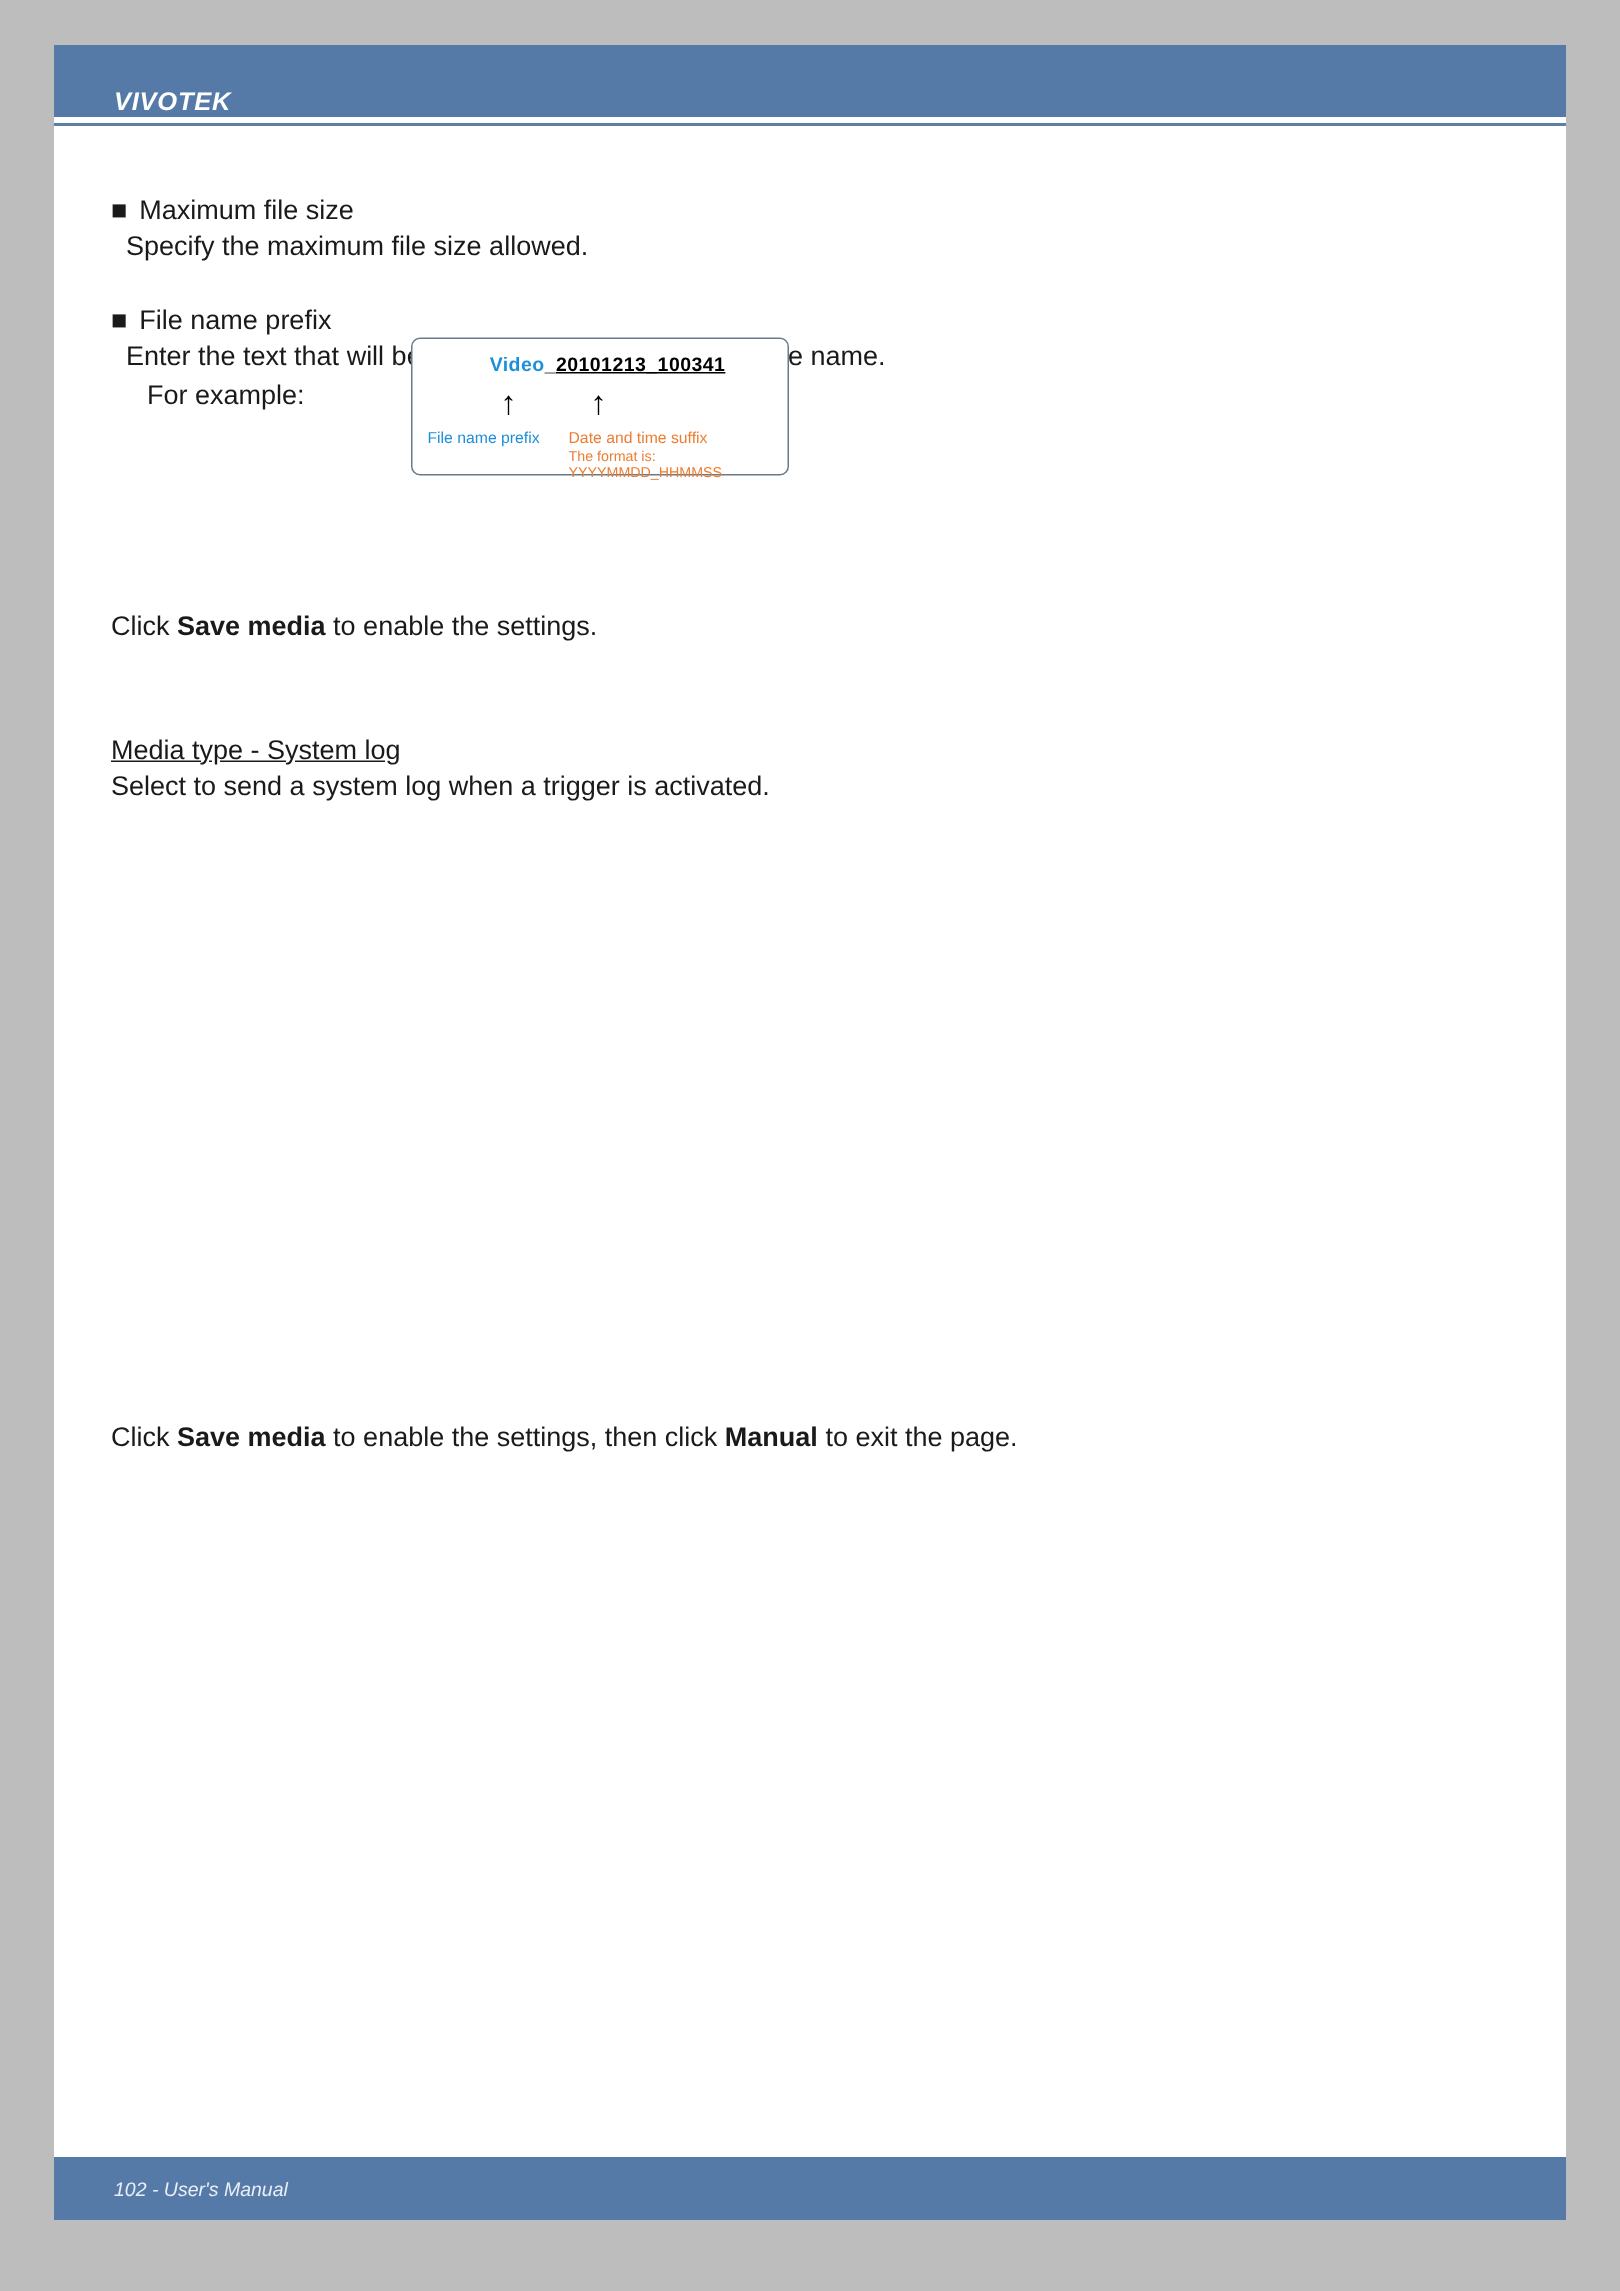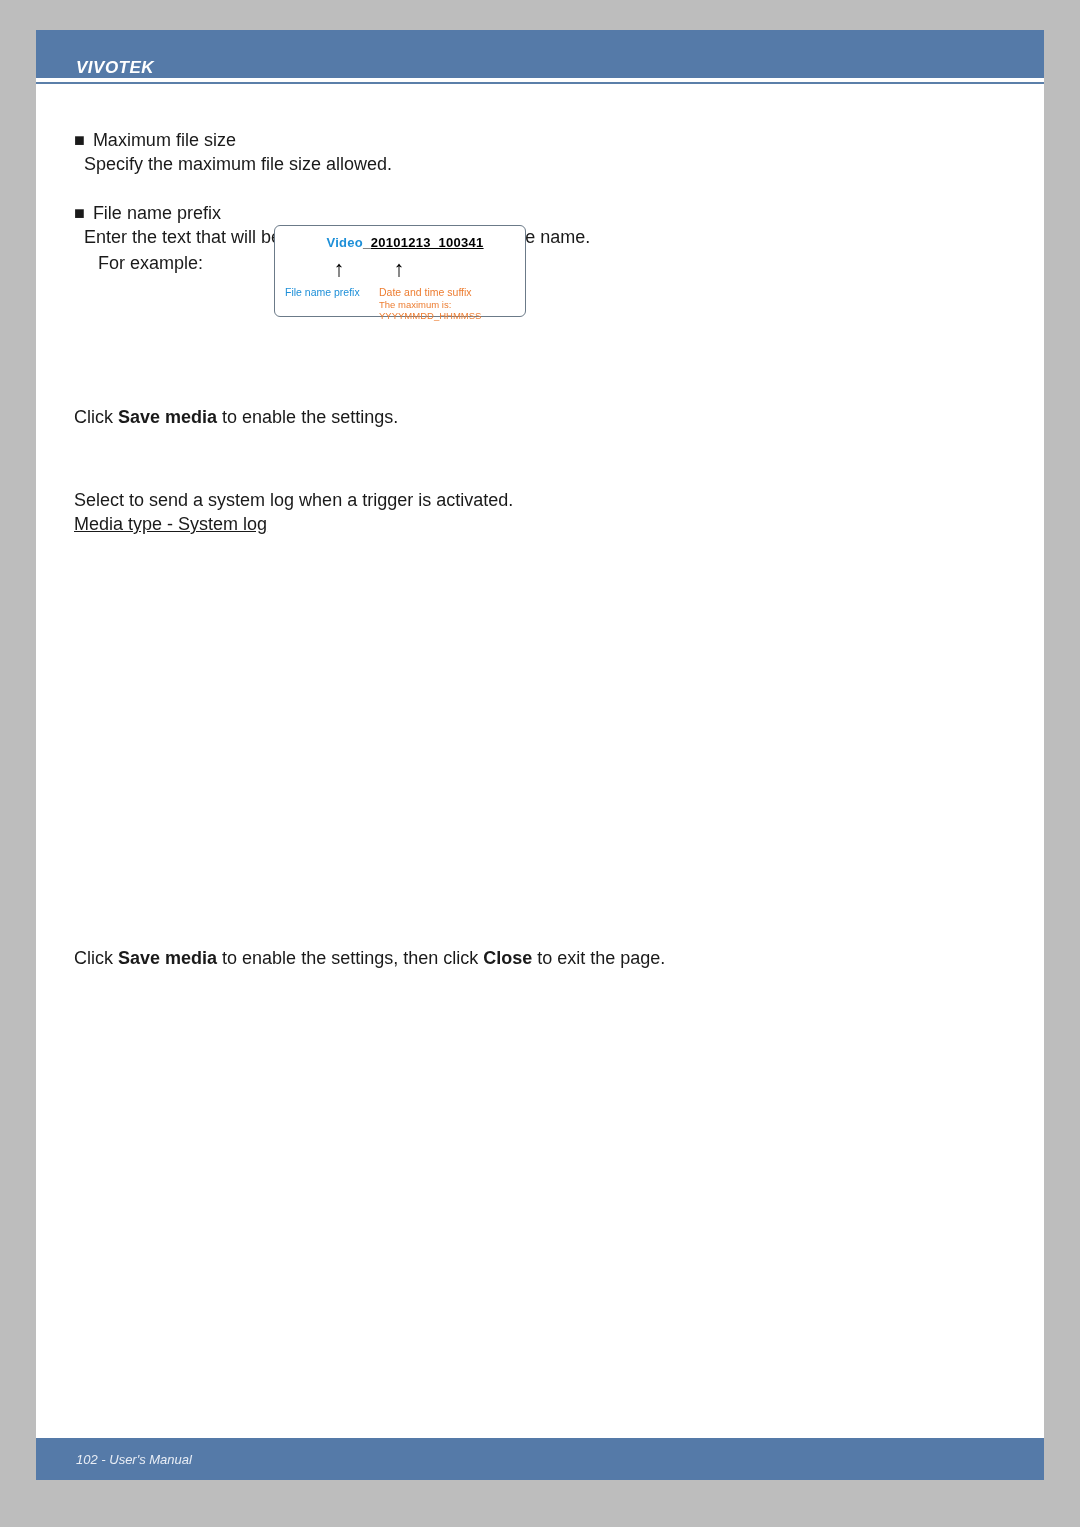--- a/index.html
+++ b/index.html
@@ -165,38 +165,38 @@
     <div class="example-block para">For example:</div>
 
     <div class="diagram-wrap">
       <div class="diag-filename">
         <span class="diag-v-prefix">Video</span><span class="diag-v-under">_</span><span class="diag-v-suffix">20101213_100341</span>
       </div>
       <div class="diag-arrow diag-arrow1">↑</div>
       <div class="diag-arrow diag-arrow2">↑</div>
       <div class="diag-label diag-label1">File name prefix</div>
       <div class="diag-label diag-label2">Date and time suffix</div>
-      <div class="diag-label diag-label3">The maximum is: YYYYMMDD_HHMMSS</div>
+      <div class="diag-label diag-label3">The format is: YYYYMMDD_HHMMSS</div>
     </div>
 
     <div class="section-gap-1"></div>
 
     <div class="para">
       <span>Click </span><span class="bold">Save media</span><span> to enable the settings.</span>
     </div>
 
     <div class="section-gap-2"></div>
 
+    <div class="para underline">Media type - System log</div>
     <div class="para">Select to send a system log when a trigger is activated.</div>
-    <div class="para underline">Media type - System log</div>
 
     <div class="section-gap-3"></div>
 
     <div class="para">
-      <span>Click </span><span class="bold">Save media</span><span> to enable the settings, then click </span><span class="bold">Close</span><span> to exit the page.</span>
+      <span>Click </span><span class="bold">Save media</span><span> to enable the settings, then click </span><span class="bold">Manual</span><span> to exit the page.</span>
     </div>
 
   </div>
 
   <div class="footer">
     <span class="footer-text">102 - User's Manual</span>
   </div>
 </div>
 
 </body></html>

